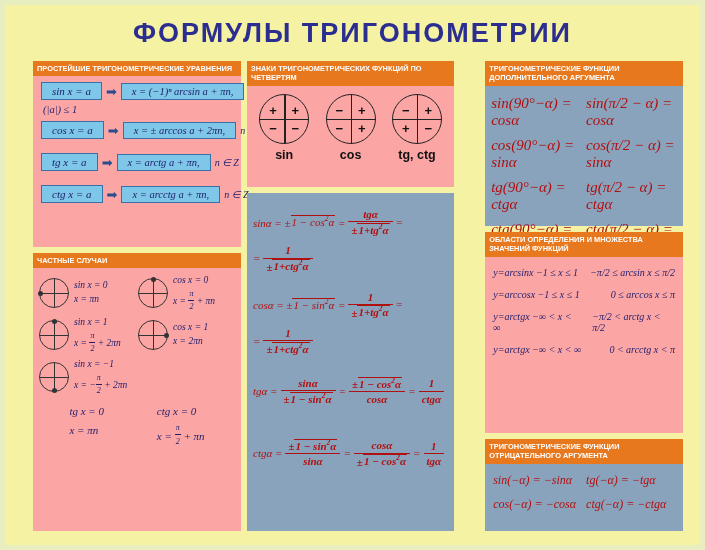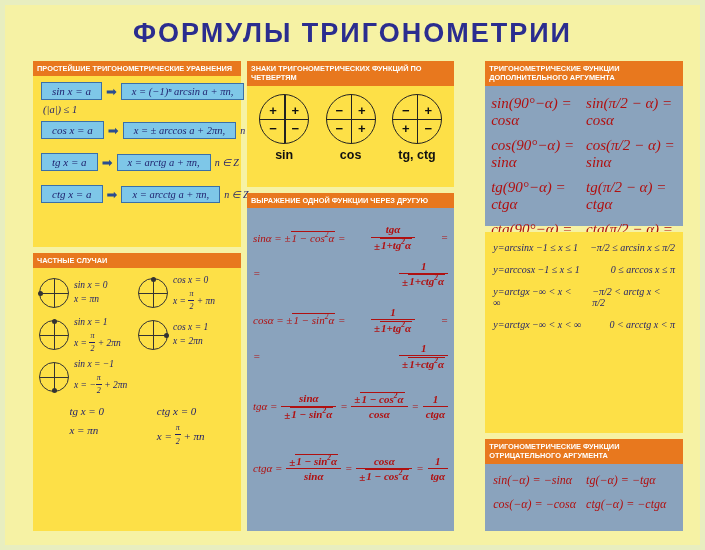--- a/index.html
+++ b/index.html
@@ -39,21 +39,21 @@
 
   .hdr {
     background:#e8781e;
     color:#ffffff;
     font-size:7.4px;
     font-weight:bold;
     line-height:1.25;
     padding:3px 4px;
     text-transform:uppercase;
   }
-  .panel-y { background:#fde047; }
+  .panel-y { background:#fca5a5; }
   .panel-b { background:#8aa3bd; }
 
   .box {
     position:relative;
   }
 
   
   .eqrow {
     display:flex; align-items:center; gap:4px;
     margin: 6px 0 0 8px;
@@ -151,21 +151,21 @@
   }
 
   .mathblue {
     color:#b01010;
     font-family:"Liberation Serif", serif;
     font-style:italic;
     font-size:11px;
     line-height:1.3;
   }
   .mathblock { padding:8px 6px; }
-  .fline { display:flex; align-items:center; justify-content:space-between; gap:3px; margin:6px 0; }
+  .fline { display:flex; align-items:center; justify-content:flex-start; gap:3px; margin:6px 0; }
   .bigfrac { display:inline-block; text-align:center;font-weight:bold; }
   .bigfrac > .n { display:block; border-bottom:1.3px solid #b01010; padding:0 3px; }
   .bigfrac > .d { display:block; padding:0 3px; }
   .sqrt { border-top:1.1px solid #b01010; padding:0 1px; }
   .sup { font-size:7.5px; vertical-align:super; }
 
   
   .pairgrid {
     display:grid; grid-template-columns:1fr 1fr;
     gap:8px 4px;
@@ -332,21 +332,20 @@
               <span class="sg tr">+</span>
               <span class="sg bl">+</span>
               <span class="sg br">−</span>
             </div>
             <div class="signlbl">tg, ctg</div>
           </div>
         </div>
       </div>
 
       <div class="box panel-b" style="flex:1;">
-        <div class="hdr">Выражение одной функции через другую</div>
 
         <div class="mathblock mathblue">
 
           <div class="fline">
             <span>sinα = ±<span class="sqrt">1 − cos<span class="sup">2</span>α</span> =</span>
             <span class="bigfrac">
                 <span class="n">tgα</span>
                 <span class="d">±<span class="sqrt">1+tg<span class="sup">2</span>α</span></span>
               </span>
             <span>=</span>
@@ -425,20 +424,21 @@
           <div>cos(90°−α) = sinα</div>
           <div>cos(π/2 − α) = sinα</div>
           <div>tg(90°−α) = ctgα</div>
           <div>tg(π/2 − α) = ctgα</div>
           <div>ctg(90°−α) = tgα</div>
           <div>ctg(π/2 − α) = tgα</div>
         </div>
       </div>
 
       <div class="box panel-y" style="flex:1;">
+        <div class="hdr">Области определения и множества значений функций</div>
         <div class="listrows">
           <div class="lrow">
             <span>y=arcsinx −1 ≤ x ≤ 1</span>
             <span>−π/2 ≤ arcsin x ≤ π/2</span>
           </div>
           <div class="lrow">
             <span>y=arccosx −1 ≤ x ≤ 1</span>
             <span>0 ≤ arccos x ≤ π</span>
           </div>
           <div class="lrow">

